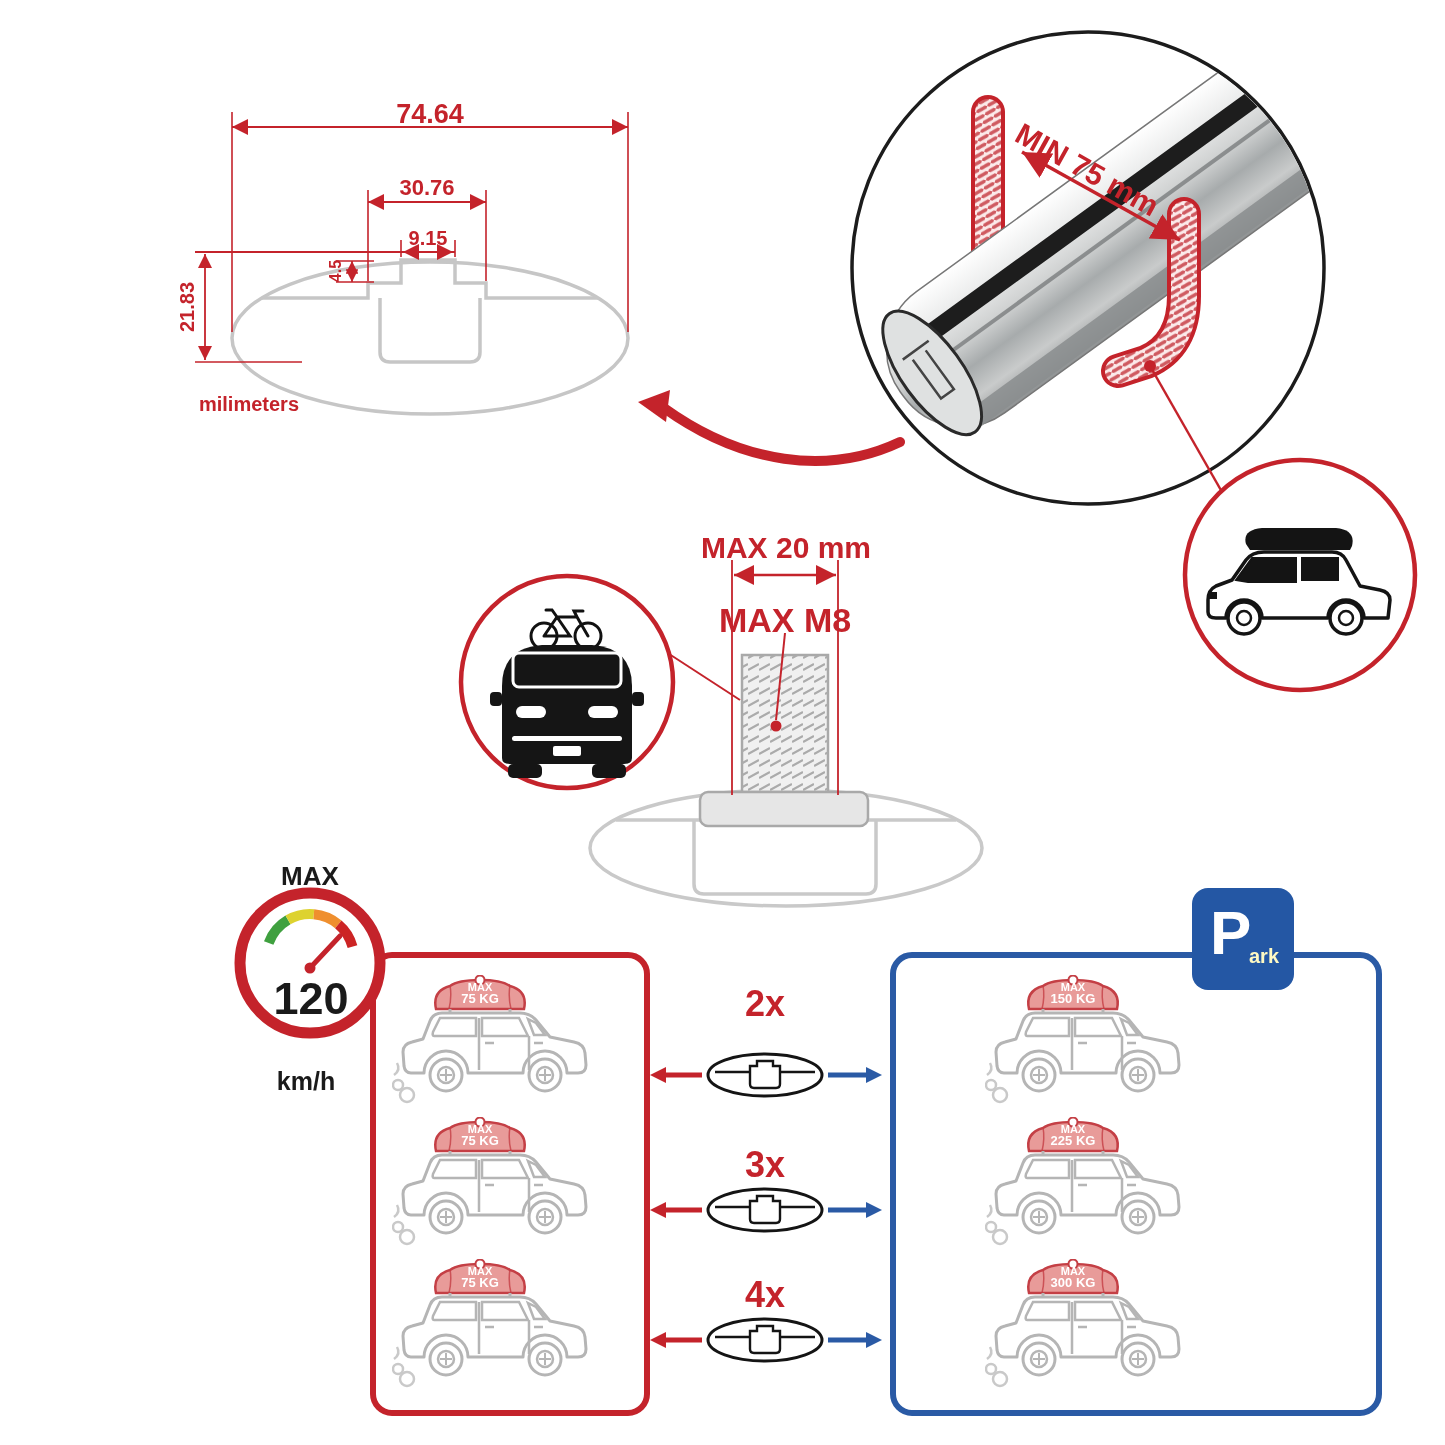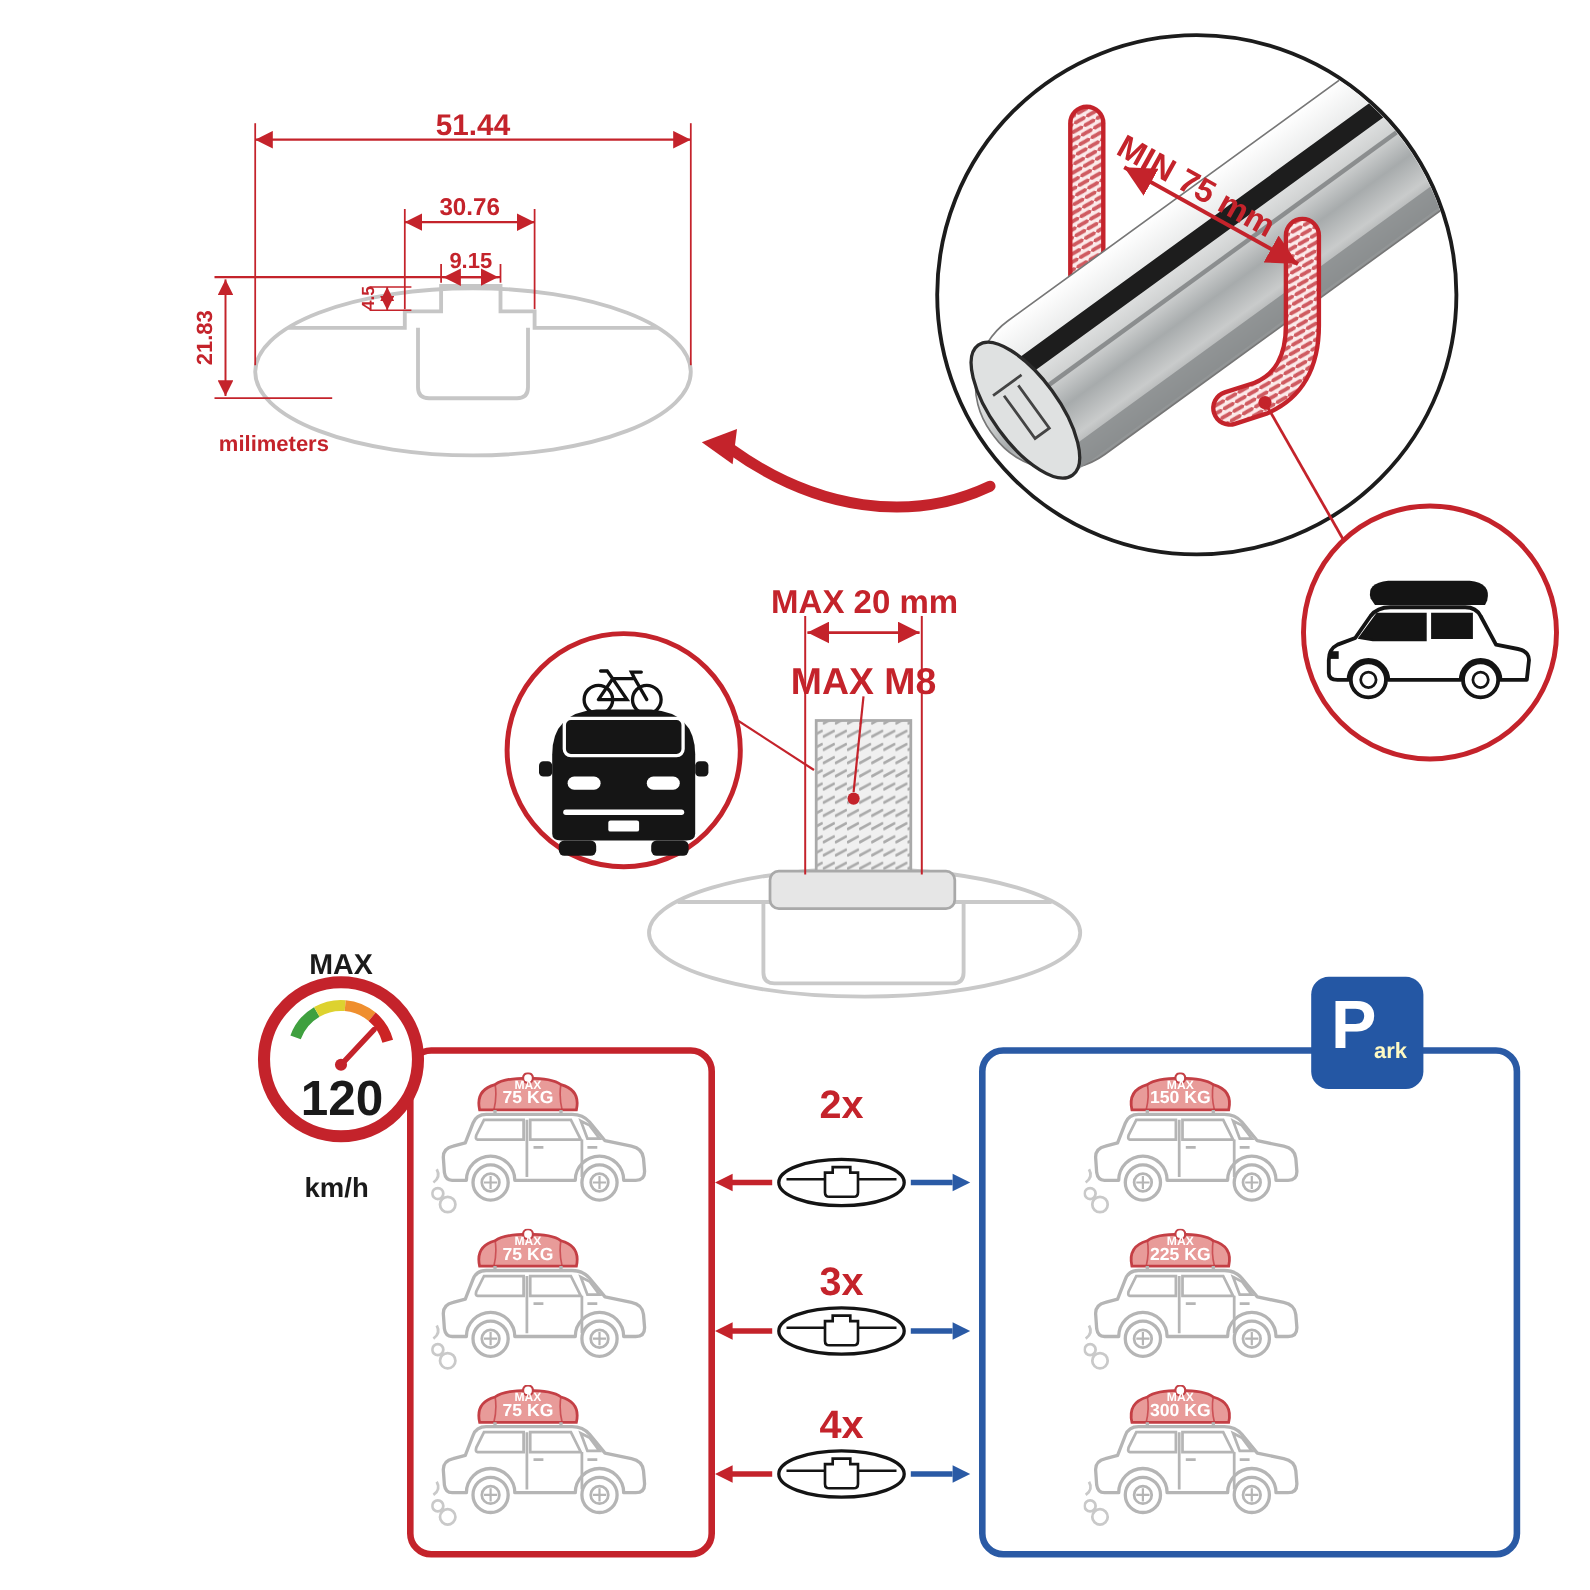--- a/index.html
+++ b/index.html
@@ -11,21 +11,21 @@
   .r90{transform:translate(-50%,-50%) rotate(-90deg)}
   .r29{transform:translate(-50%,-50%) rotate(29deg)}
   .panel{position:absolute;box-sizing:border-box;border-radius:22px;background:transparent}
   #red-panel{left:370px;top:952px;width:280px;height:464px;border:6px solid #c4232b}
   #blue-panel{left:890px;top:952px;width:492px;height:464px;border:6px solid #2a5aa5}
   #park-sign{position:absolute;left:1192px;top:888px;width:102px;height:102px;background:#2457a4;border-radius:16px}
   #park-sign .letter{position:absolute;left:18px;top:14px;font-size:62px;font-weight:700;color:#fff;line-height:1}
   #park-sign .suffix{position:absolute;left:57px;top:58px;font-size:20px;font-weight:700;color:#fef9c3;line-height:1}
   .cargo{position:absolute;transform:translate(-50%,-50%);display:flex;flex-direction:column;align-items:center;
          color:#fff;font-weight:700;font-size:11px;line-height:12px;white-space:nowrap}
-  .cargo .wt{font-size:16px}
+  .cargo .wt{font-size:13px}
 </style>
 </head>
 <body>
 
 <div id="canvas">
 
   <div id="red-panel" class="panel"></div>
   <div id="blue-panel" class="panel"></div>
 
   <svg id="art" width="1445" height="1445" viewBox="0 0 1445 1445">
@@ -220,21 +220,21 @@
       <use href="#car" x="985" y="1117" width="200" height="132"></use>
       <use href="#car" x="985" y="1259" width="200" height="132"></use>
     </g>
   </svg>
 
   <div id="park-sign">
     <span class="letter">P</span>
     <span class="suffix">ark</span>
   </div>
 
-  <div class="t" style="left:430px;top:114px;font-size:27px">51.44</div>
+  <div class="t" style="left:430px;top:114px;font-size:27px">74.64</div>
   <div class="t" style="left:427px;top:188px;font-size:22px">30.76</div>
   <div class="t" style="left:428px;top:238px;font-size:20px">9.15</div>
   <div class="t r90" style="left:336px;top:271px;font-size:16px">4.5</div>
   <div class="t r90" style="left:187px;top:307px;font-size:20px">21.83</div>
   <div class="t" style="left:249px;top:404px;font-size:20px">milimeters</div>
 
   <div class="t r29" style="left:1087px;top:170px;font-size:30px">MIN 75 mm</div>
 
   <div class="t" style="left:786px;top:548px;font-size:30px">MAX 20 mm</div>
   <div class="t" style="left:785px;top:620px;font-size:34px">MAX M8</div>

